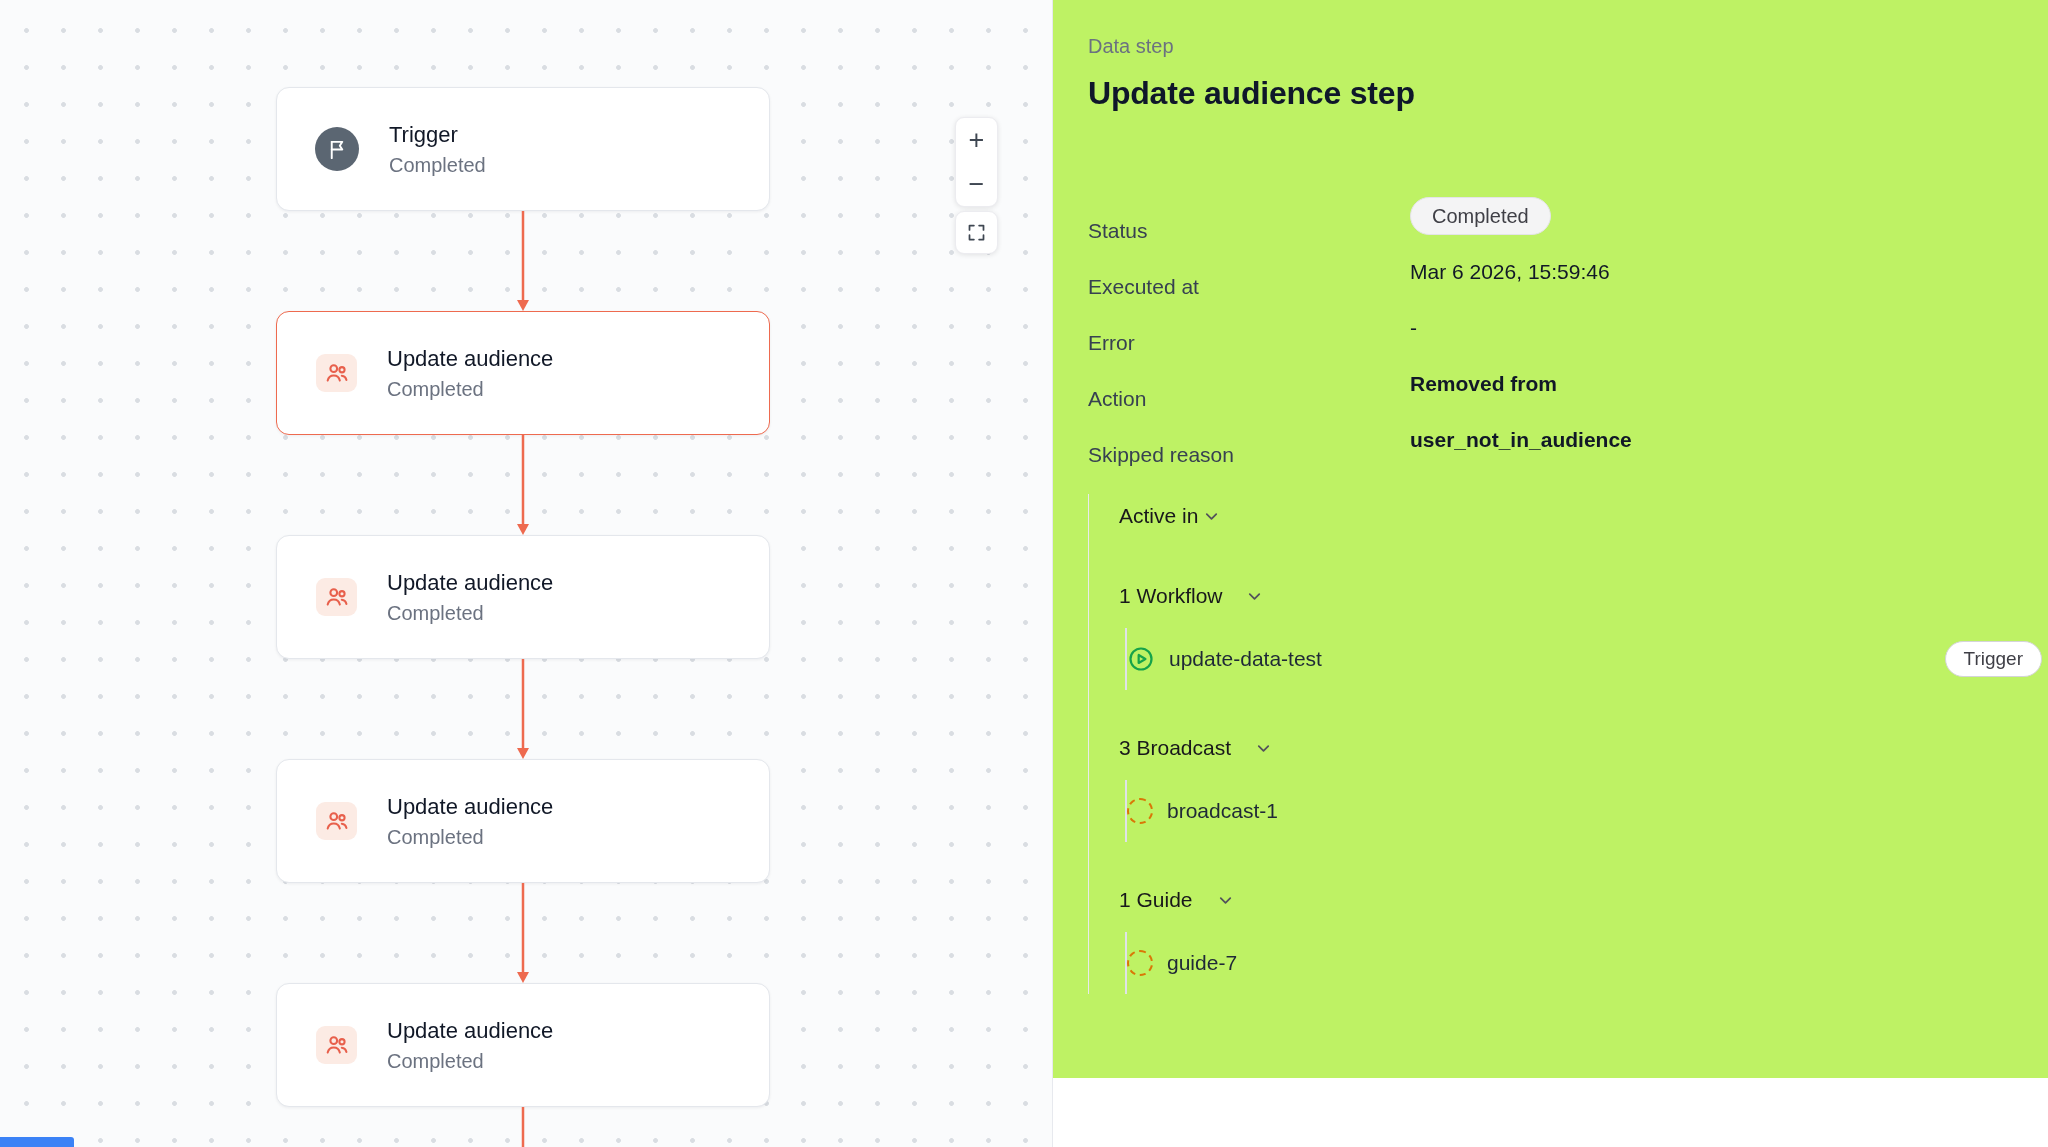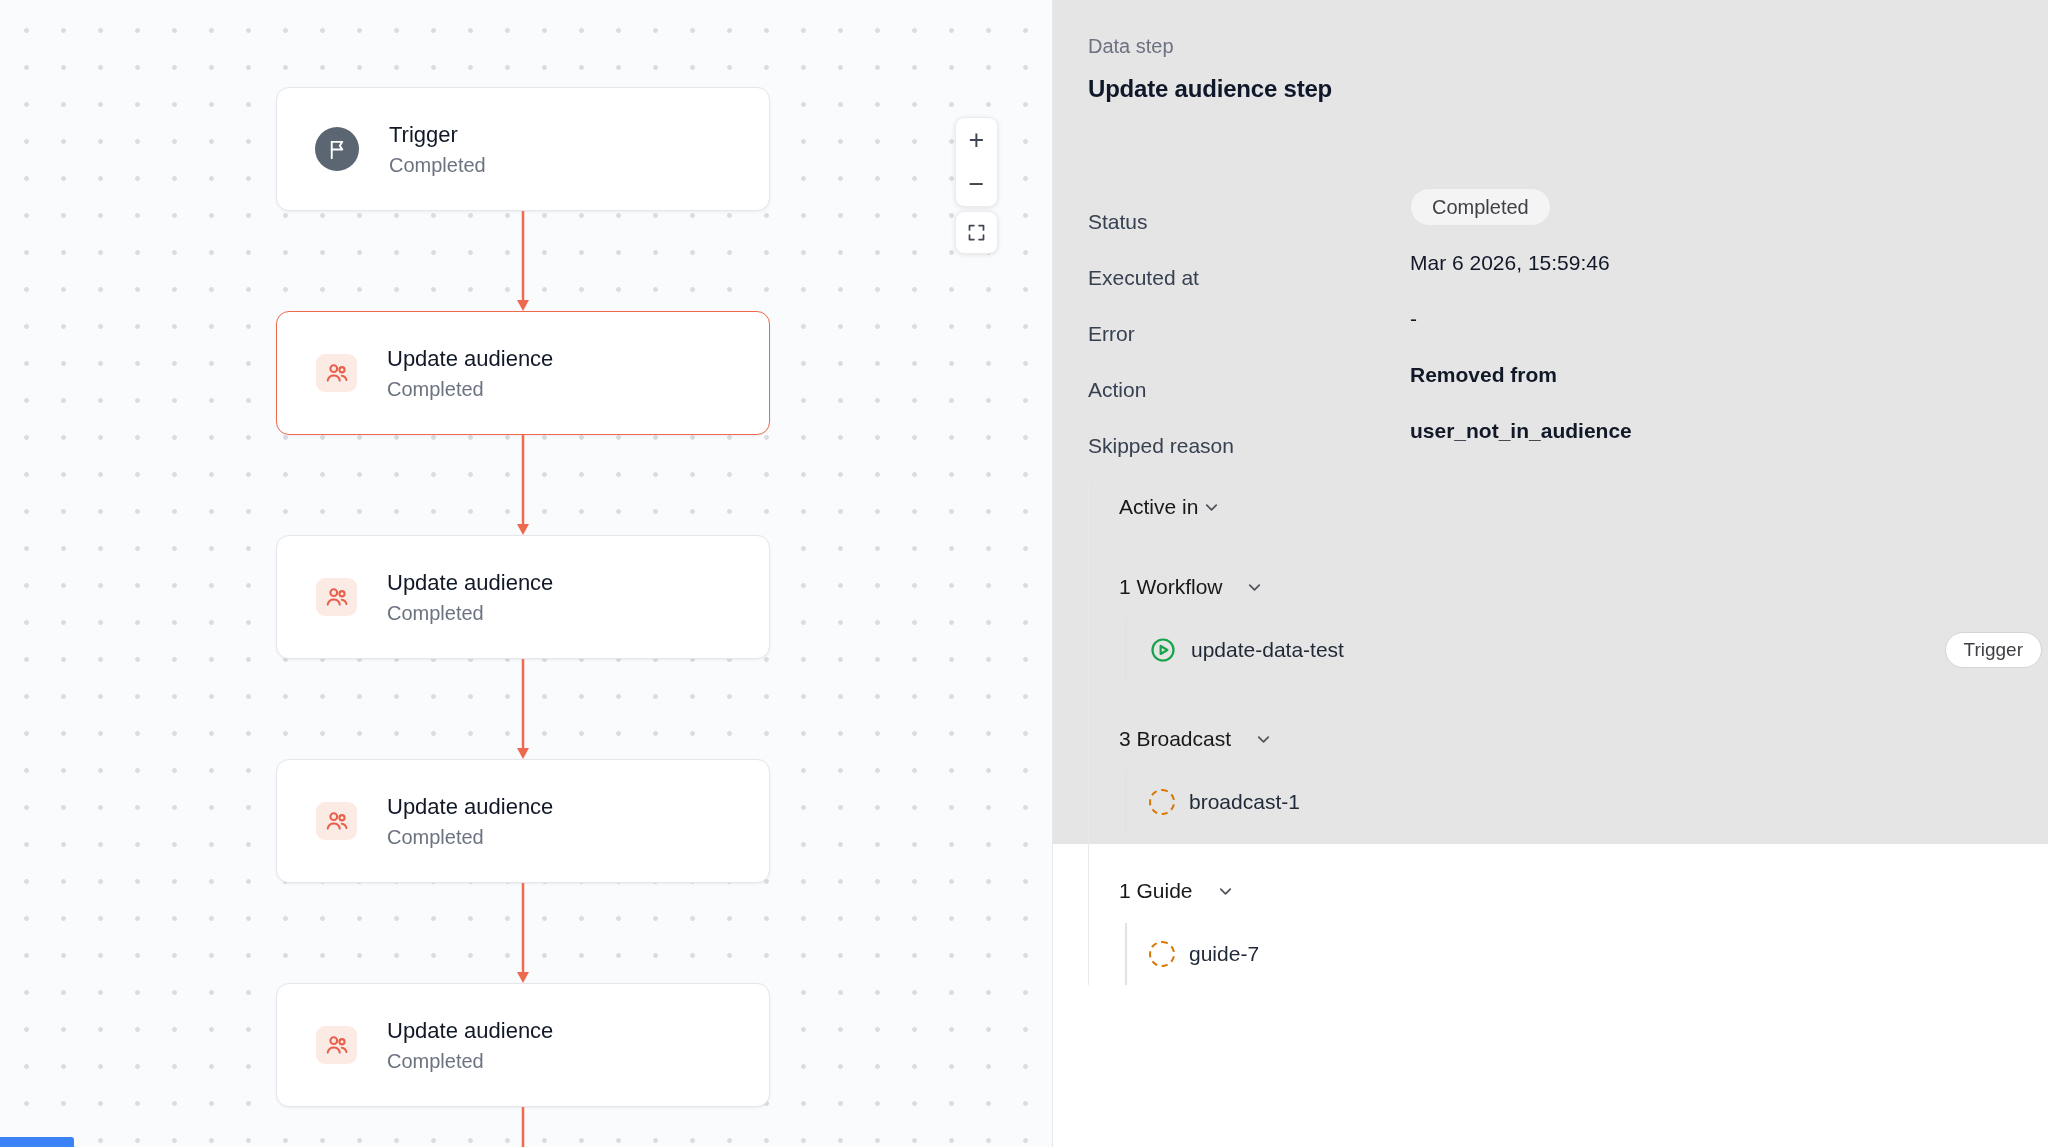--- a/index.html
+++ b/index.html
@@ -52,25 +52,25 @@
     box-shadow:0 1px 5px rgba(0,0,0,.10);
     display:flex; align-items:center; justify-content:center; cursor:pointer;
   }
   .blue-strip {
     position:absolute; left:0; top:1137px; width:74px; height:10px;
     background:#3b82f6; border-top-right-radius:3px;
   }
 
   
   .panel {
-    position:absolute; left:1053px; top:0; width:995px; height:844px;
-    background:#e5e5e5; padding:33px 6px 0 35px;
+    position:absolute; left:1053px; top:0; width:995px; height:1078px;
+    background:#bef264; padding:33px 6px 0 35px;
   }
   .eyebrow { font-size:20px; color:#6b7280; line-height:26px; }
-  .panel-title { margin-top:16px; font-size:24px; font-weight:700; color:#0f172a; letter-spacing:-0.2px; }
+  .panel-title { margin-top:16px; font-size:32px; font-weight:700; color:#0f172a; letter-spacing:-0.2px; }
 
   .fields { margin-top:76px; }
   .field-row { display:flex; align-items:center; height:56px; }
   .field-label { width:322px; flex:none; font-size:21px; color:#374151;margin-top:29px; }
   .field-value { font-size:21px; color:#111827; font-weight:600; }
   .field-value.plain { font-weight:500; }
   .field-value.dash { font-weight:400; }
   .field-value.link { color:#2563eb; font-weight:500; cursor:pointer; }
   .badge-pill {
     display:inline-flex; align-items:center; height:38px; padding:0 21px;
@@ -78,21 +78,21 @@
     font-size:20px; font-weight:500; color:#3f3f46;
   }
 
   .active-in { margin-top:26px; border-left:1px solid #e8eaee; padding-left:30px; }
   .section-head { display:flex; align-items:center; gap:4px; height:44px; cursor:pointer; }
   .section-head-label { font-size:21px; font-weight:500; color:#18181b; }
   .group-head { display:flex; align-items:center; gap:23px; height:36px; margin-top:40px; cursor:pointer; }
   .group-label { font-size:21px; font-weight:500; color:#18181b; }
   .tree-item {
     display:flex; align-items:center; height:62px; margin-top:14px; margin-left:6px;
-    border-left:2px solid #dfe3e8; padding-left:22px; cursor:pointer;
+    border-left:2px solid #dfe3e8; cursor:pointer;
   }
   .item-name { margin-left:14px; font-size:21px; color:#1f2937; }
   .item-badge {
     margin-left:auto; margin-right:0; display:inline-flex; align-items:center; height:36px;
     padding:0 18px; border:1px solid #d4d4d8; border-radius:999px; background:#ffffff;
     font-size:19px; color:#3f3f46;
   }
   .dashed-circle { width:26px; height:26px; border:2.5px dashed #d97706; border-radius:50%; flex:none; }
   .chev { display:flex; align-items:center; }
 </style>

